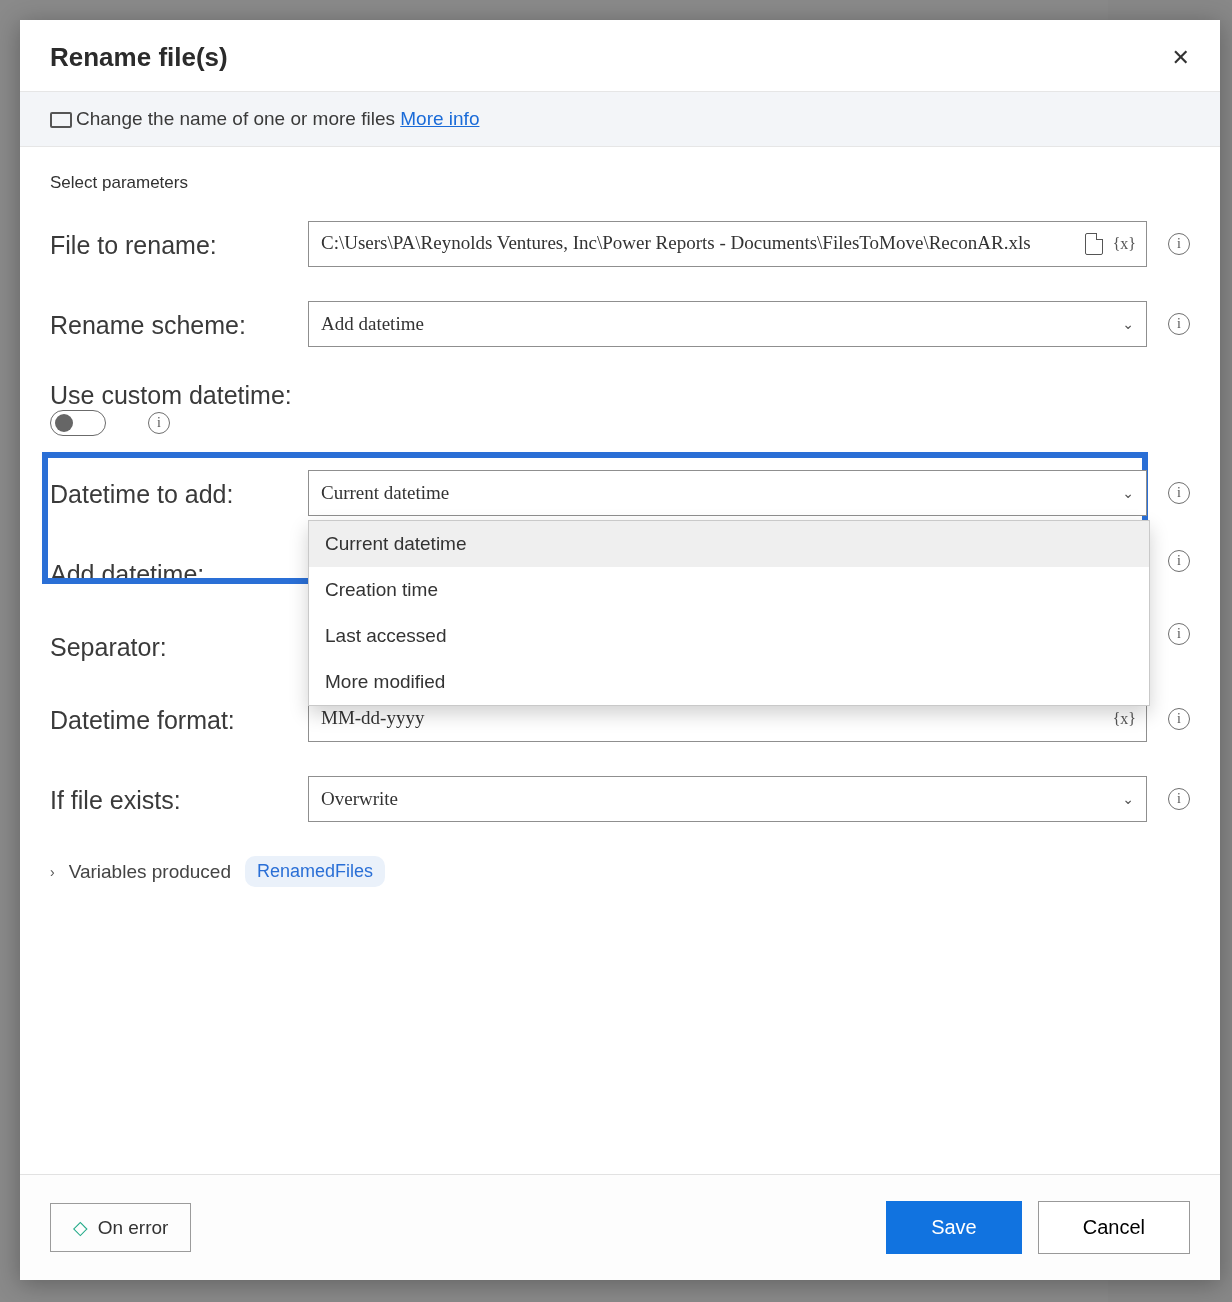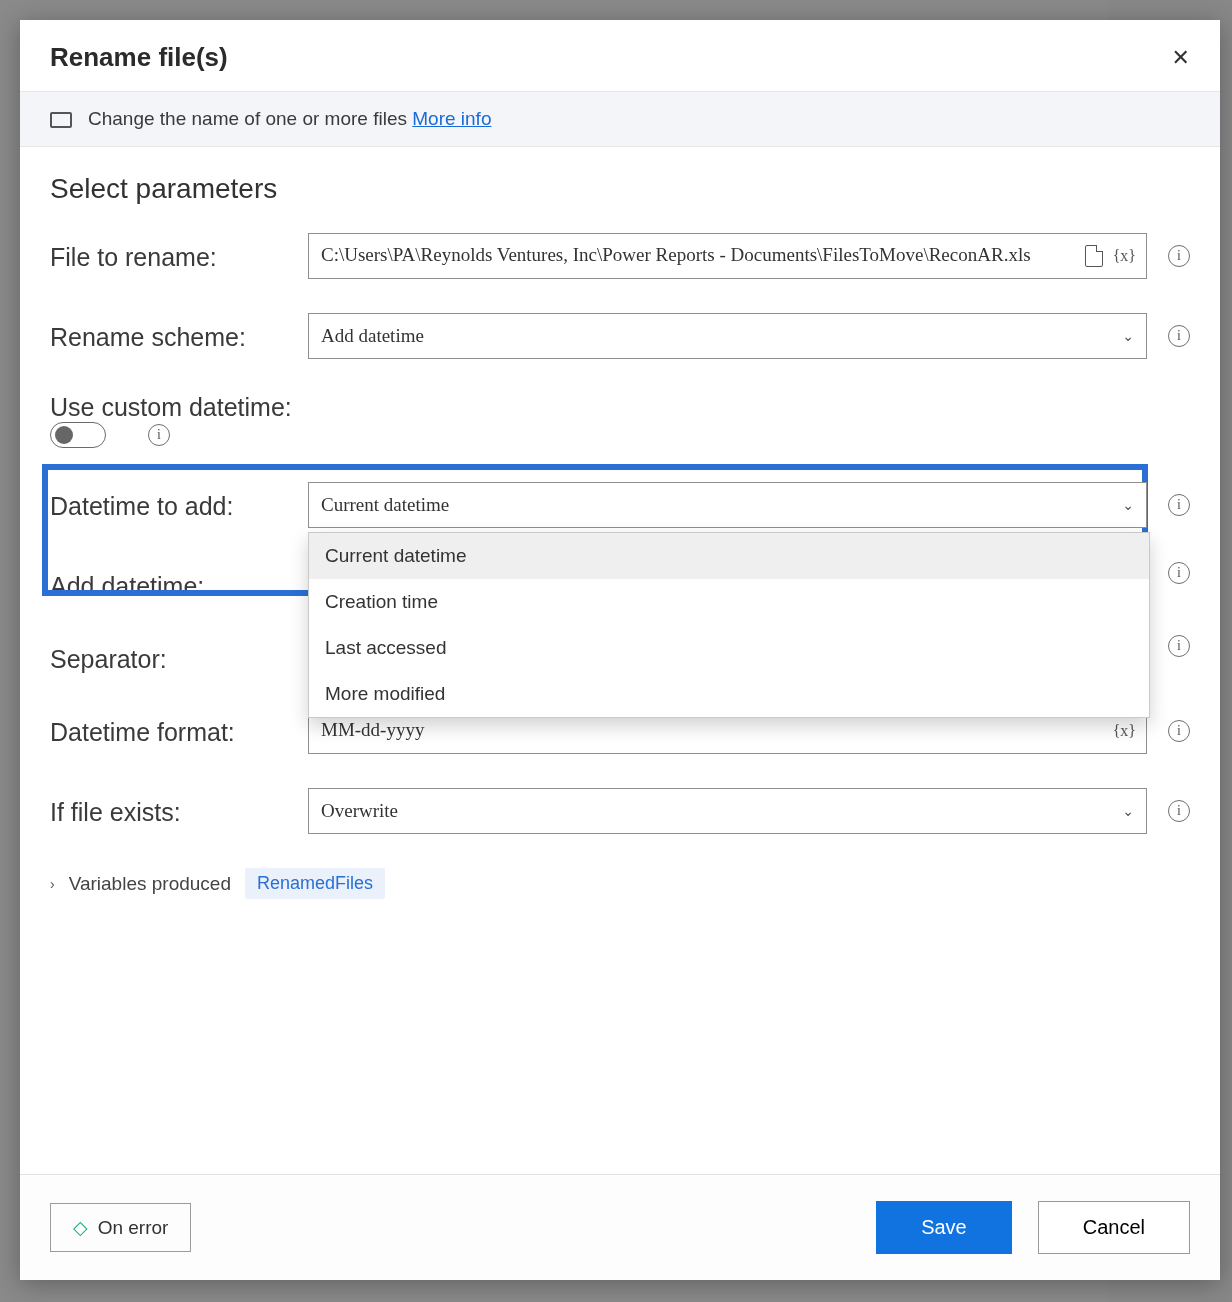--- a/index.html
+++ b/index.html
@@ -7,32 +7,32 @@
   .viewport { width: 1108px; height: 1302px; position: relative; background: #8a8a8a; }
   .dialog {
     position: absolute; left: 20px; top: 20px; width: 1200px; height: 1260px;
     background: #ffffff; box-shadow: 0 4px 24px rgba(0,0,0,0.3);
     display: flex; flex-direction: column;
   }
   .titlebar { display: flex; align-items: center; justify-content: space-between; padding: 22px 30px 18px 30px; }
   .titlebar h1 { font-size: 26px; font-weight: 600; color: #2b2b2b; }
   .close-x { font-size: 22px; color: #333; cursor: pointer; }
   .descbar {
-    background: #f3f5f8; padding: 16px 30px; display: flex; align-items: center; gap: 16px;
+    background: #f3f5f8; padding: 16px 30px; display: flex; align-items: center; gap: 4px;
     border-top: 1px solid #e6e6e6; border-bottom: 1px solid #e6e6e6;
   }
   .desc-icon { width: 22px; height: 16px; display:inline-block; }
   .desc-icon::before {
     content: ""; display:inline-block; width: 18px; height: 12px; border: 2px solid #555; border-radius:2px;
     position: relative; top: 1px;
   }
   .desc-text { font-size: 19px; color: #3a3a3a; }
   .more-link { color: #1a6bd8; text-decoration: underline; font-size: 19px; cursor: pointer; }
   .body { padding: 26px 30px 0 30px; flex: 1; }
-  .section-title { font-size: 28px; color: #323232; font-weight: 400; margin-bottom: 28px; }
+  .section-title { font-size: 17px; color: #323232; font-weight: 400; margin-bottom: 28px; }
   .row { display: flex; align-items: flex-start; margin-bottom: 34px; }
   .label { width: 258px; font-size: 25px; color: #3a3a3a; padding-top: 10px; }
   .field { flex: 1; display: flex; align-items: center; gap: 21px; font-family: Liberation Serif, serif; }
   .input, .select {
     flex: 1; border: 1px solid #8f8f8f; background: #fff; padding: 10px 12px; font-size: 19px; color: #333;
     position: relative; min-height: 46px;
   }
   .input .right-icons { position: absolute; right: 10px; top: 50%; transform: translateY(-50%); display:flex; gap:10px; align-items: center; }
   .select { display:flex; justify-content: space-between; align-items:center; cursor:pointer; }
   .chev { font-size: 14px; color: #555; }
@@ -59,30 +59,30 @@
     position: absolute; left: 258px; top: 50px; width: 842px;
     background: #fff; border: 1px solid #c9c9c9; box-shadow: 0 8px 18px rgba(0,0,0,0.18);
     z-index: 5;
   }
   .dropdown-panel .opt { padding: 12px 16px; font-size: 19px; color:#333; cursor:pointer; }
   .dropdown-panel .opt.sel { background:#efefef; }
 
   .vars-row { display:flex; align-items:center; gap:14px; margin-top: 6px; }
   .vars-chevron { color:#555; font-size:14px; }
   .vars-label { font-size:19px; color:#444; }
-  .vars-pill { background:#eaf1fa; color:#2a6fd6; padding:5px 12px; border-radius:2px; font-size:18px; }
+  .vars-pill { background:#eaf1fa; color:#2a6fd6; padding:5px 12px; border-radius:10px; font-size:18px; }
 
   .footer {
     border-top: 1px solid #e2e2e2; padding: 26px 30px; display:flex; align-items:center; justify-content: space-between;
     background:#fdfdfd;
   }
   .onerr {
     display:flex; align-items:center; gap:10px; border:1px solid #9b9b9b; padding:12px 22px; font-size:19px; color:#333; cursor:pointer;
   }
-  .footer-right { display:flex; gap:26px; }
+  .footer-right { display:flex; gap:16px; }
   .btn { padding: 14px 44px; font-size:20px; cursor:pointer; border:1px solid #999; background:#fff; }
   .btn.primary { background:#1173e0; color:#fff; border-color:#1173e0; }
 
   
 </style>
 </head>
 <body>
 
 <div class="viewport">
   <div class="dialog">

